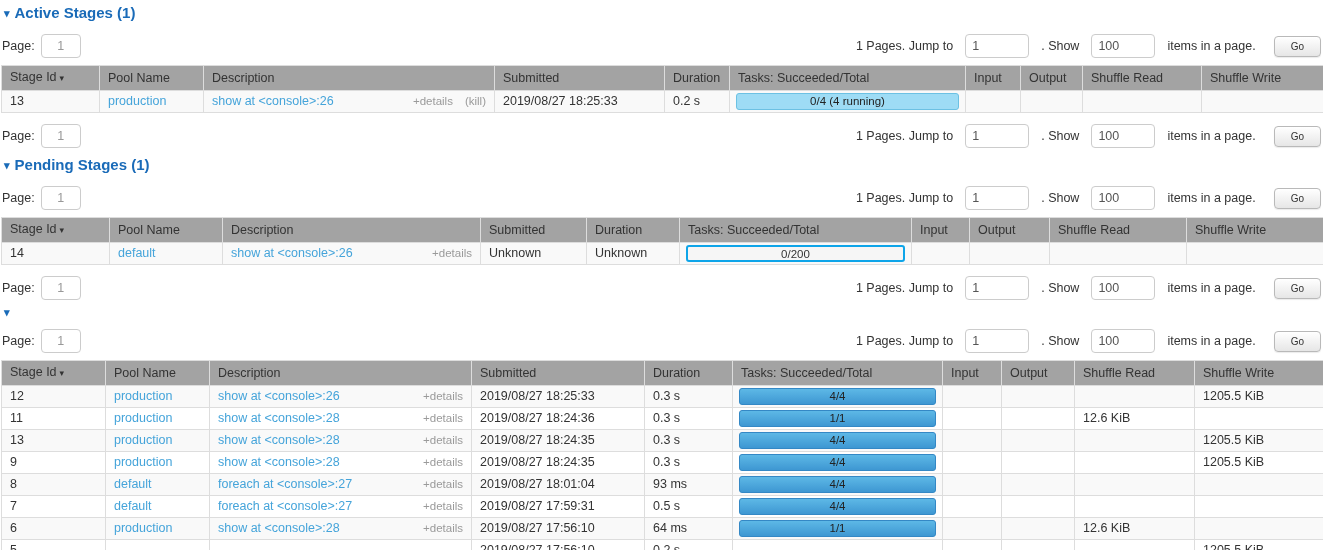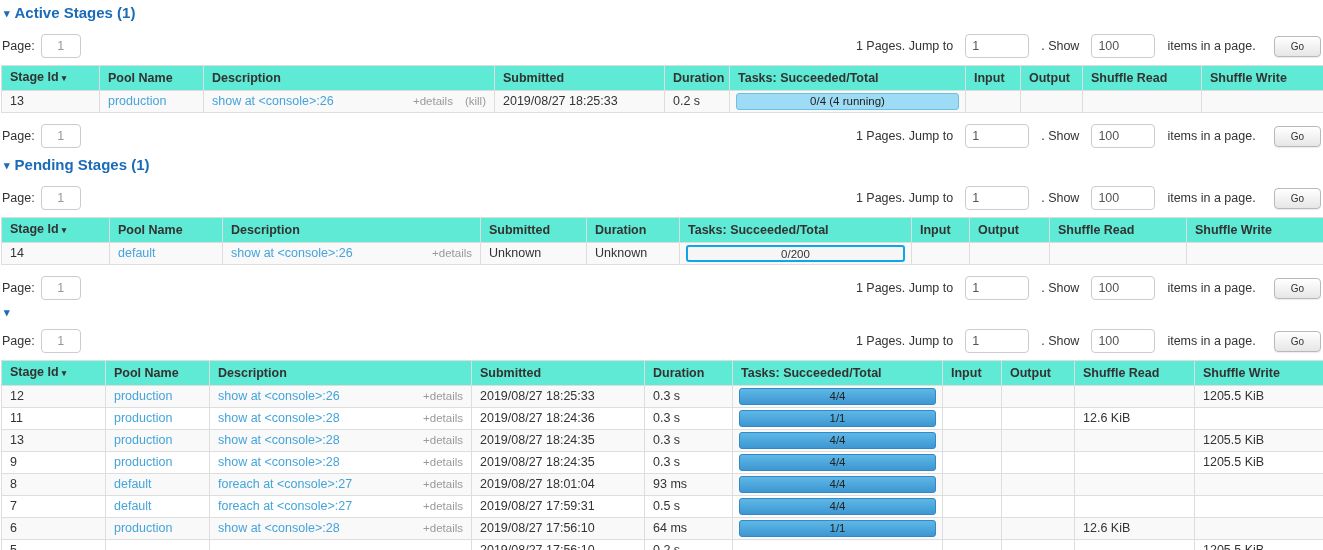--- a/index.html
+++ b/index.html
@@ -74,21 +74,21 @@
   th, td {
     border-left: 1px solid #ddd;
     border-top: 1px solid #ddd;
     padding: 3px 8px;
     font-size: 12.5px;
     line-height: 15px;
     text-align: left;
     overflow: hidden;
     white-space: nowrap;
   }
-  th { font-weight: bold; padding: 4px 8px; cursor: pointer; background: #5eead4; }
+  th { font-weight: normal; padding: 4px 8px; cursor: pointer; background: #a3a3a3; }
   tbody tr:nth-child(odd) { background: #f9f9f9; }
   .sort { font-size: 9px; margin-left: 3px; }
 
   
   .t-active    col:nth-child(1){width:98px}  .t-active    col:nth-child(2){width:104px} .t-active    col:nth-child(3){width:291px}
   .t-active    col:nth-child(4){width:170px} .t-active    col:nth-child(5){width:65px}  .t-active    col:nth-child(6){width:236px}
   .t-active    col:nth-child(7){width:55px}  .t-active    col:nth-child(8){width:62px}  .t-active    col:nth-child(9){width:119px}
   .t-active    col:nth-child(10){width:123px}
   .t-pending   col:nth-child(1){width:108px} .t-pending   col:nth-child(2){width:113px} .t-pending   col:nth-child(3){width:258px}
   .t-pending   col:nth-child(4){width:106px} .t-pending   col:nth-child(5){width:93px}  .t-pending   col:nth-child(6){width:232px}

